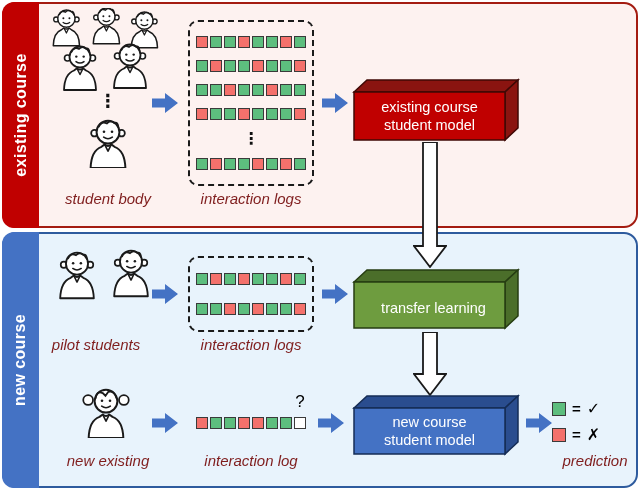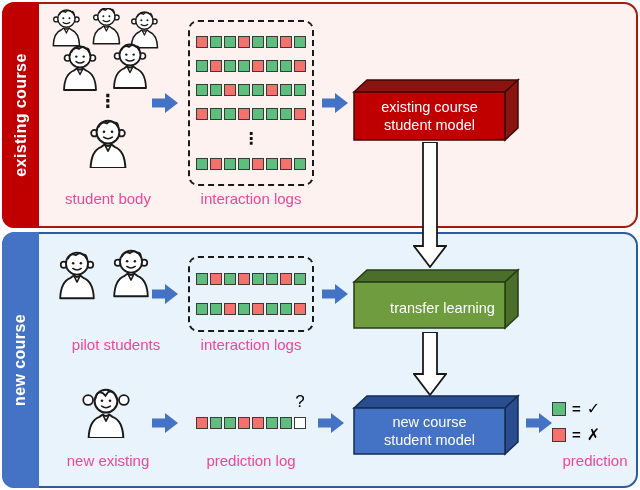--- a/index.html
+++ b/index.html
@@ -10,21 +10,21 @@
   
   .panel { position:absolute; border-radius:14px; }
   .panel-existing { left:2px; top:2px; width:636px; height:226px; background:#fdf2f0; border:2px solid #a41c11; }
   .panel-new { left:2px; top:232px; width:636px; height:256px; background:#e8f3fc; border:2px solid #2e5b9e; }
   .tab { position:absolute; width:37px; display:flex; align-items:center; justify-content:center; }
   .tab-existing { left:2px; top:2px; height:226px; background:#c00000; border-radius:12px 0 0 12px; }
   .tab-new { left:2px; top:232px; height:256px; background:#4472c4; border-radius:12px 0 0 12px; }
   .tab span { transform:rotate(-90deg); white-space:nowrap; color:#fff; font-weight:bold; font-size:16px; letter-spacing:.4px; }
 
   
-  .caption { position:absolute; text-align:center; font-size:15px; color:#ec4899; }
+  .caption { position:absolute; text-align:center; font-size:15px; color:#7f1d1d;font-style:italic; }
 
   
   .logbox { position:absolute; border:2px dashed #1a1a1a; border-radius:10px; display:flex; flex-direction:column; align-items:center; justify-content:center; }
   .logbox-1 { left:188px; top:20px; width:126px; height:166px; gap:12px; }
   .logbox-2 { left:188px; top:256px; width:126px; height:76px; gap:18px; }
   .logrow { display:flex; gap:2px; }
   .logrow-free { position:absolute; left:196px; top:417px; }
   .sq { width:12px; height:12px; border:1px solid #3a3a3a; display:inline-block; }
   .sq-g { background:#5dbe7e; }
   .sq-r { background:#f4716c; }
@@ -176,21 +176,21 @@
   </div>
 
   <svg class="abs" style="left:413px;top:142px" width="34" height="126" viewBox="0 0 34 126">
     <polygon points="10,0 24,0 24,104 33,104 17,125 1,104 10,104" fill="#fff" stroke="#1a1a1a" stroke-width="1.8"></polygon>
   </svg>
 
   <svg class="abs" style="left:54px;top:246px" width="108" height="58" viewBox="0 0 108 58">
     <use href="#student-icon" transform="translate(2,4) scale(1.05)"></use>
     <use href="#student-icon" transform="translate(56,2) scale(1.05)"></use>
   </svg>
-  <div class="caption" style="left:44px;width:144px;top:336px">pilot students</div>
+  <div class="caption" style="left:24px;width:144px;top:336px">pilot students</div>
 
   <div class="arr-r" style="left:152px;top:283px"></div>
 
   <div class="logbox logbox-2">
     <div class="logrow">
         <span class="sq sq-g"></span>
         <span class="sq sq-r"></span>
         <span class="sq sq-g"></span>
         <span class="sq sq-r"></span>
         <span class="sq sq-g"></span>
@@ -212,21 +212,21 @@
   <div class="caption" style="left:182px;width:138px;top:336px">interaction logs</div>
 
   <div class="arr-r" style="left:322px;top:283px"></div>
 
   <div class="box3d" style="left:352px;top:268px">
     <svg width="168" height="62" viewBox="0 0 168 62">
       <polygon points="2,14 15,2 166,2 153,14" fill="#4b6e2a" stroke="#263d12" stroke-width="1.5"></polygon>
       <polygon points="153,14 166,2 166,48 153,60" fill="#4b6e2a" stroke="#263d12" stroke-width="1.5"></polygon>
       <rect x="2" y="14" width="151" height="46" fill="#6e9c3f" stroke="#263d12" stroke-width="1.5"></rect>
     </svg>
-    <div class="box3d-label" style="left:15px;top:14px;width:151px;height:52px">
+    <div class="box3d-label" style="left:6px;top:14px;width:151px;height:52px">
       <span>transfer learning</span>
     </div>
   </div>
 
   <svg class="abs" style="left:413px;top:332px" width="34" height="64" viewBox="0 0 34 64">
     <polygon points="10,0 24,0 24,42 33,42 17,63 1,42 10,42" fill="#fff" stroke="#1a1a1a" stroke-width="1.8"></polygon>
   </svg>
 
   <svg class="abs" style="left:82px;top:386px" width="48" height="52" viewBox="0 0 44 48">
     <use href="#student-girl-icon"></use>
@@ -239,21 +239,21 @@
   <div class="logrow logrow-free">
       <span class="sq sq-r"></span>
       <span class="sq sq-g"></span>
       <span class="sq sq-g"></span>
       <span class="sq sq-r"></span>
       <span class="sq sq-r"></span>
       <span class="sq sq-g"></span>
       <span class="sq sq-g"></span>
       <span class="sq sq-w"></span>
     </div>
-  <div class="caption" style="left:182px;width:138px;top:452px">prediction log</div>
+  <div class="caption" style="left:182px;width:138px;top:452px">interaction log</div>
 
   <div class="arr-r" style="left:318px;top:412px"></div>
 
   <div class="box3d" style="left:352px;top:394px">
     <svg width="168" height="62" viewBox="0 0 168 62">
       <polygon points="2,14 15,2 166,2 153,14" fill="#2a4d8f" stroke="#152c55" stroke-width="1.5"></polygon>
       <polygon points="153,14 166,2 166,48 153,60" fill="#2a4d8f" stroke="#152c55" stroke-width="1.5"></polygon>
       <rect x="2" y="14" width="151" height="46" fill="#4472c4" stroke="#152c55" stroke-width="1.5"></rect>
     </svg>
     <div class="box3d-label" style="left:2px;top:14px;width:151px;height:46px">

